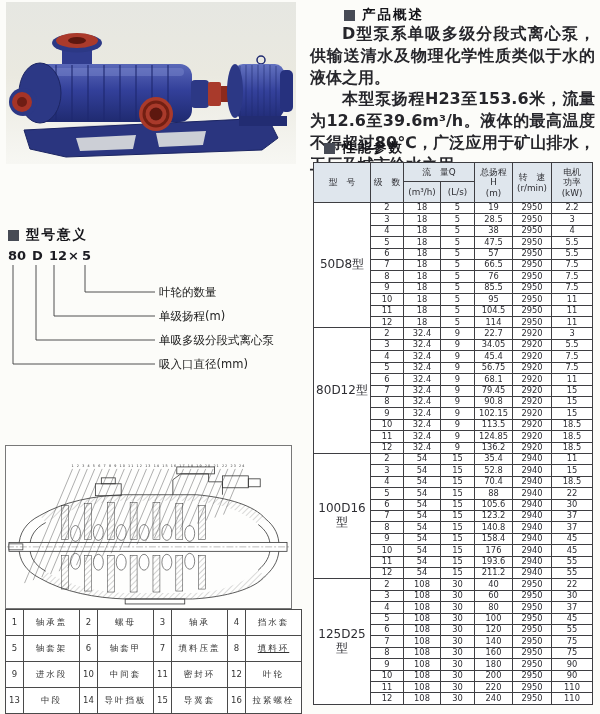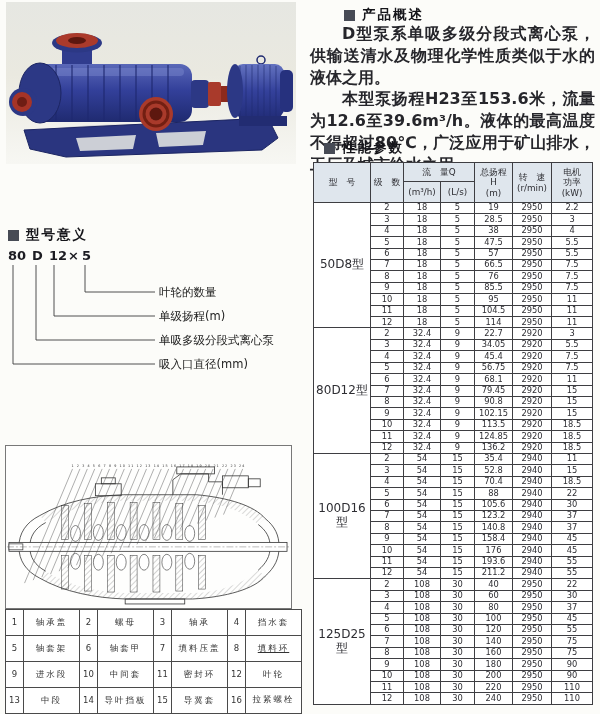--- a/index.html
+++ b/index.html
@@ -277,21 +277,21 @@
         <td class="pname" style="width: 55px;">叶轮</td>
       </tr>
       <tr>
         <td class="pno" style="width: 17px;">13</td>
         <td class="pname" style="width: 55px;">中段</td>
         <td class="pno" style="width: 17px;">14</td>
         <td class="pname" style="width: 55px;">导叶挡板</td>
         <td class="pno" style="width: 17px;">15</td>
         <td class="pname" style="width: 55px;">导翼套</td>
         <td class="pno" style="width: 17px;">16</td>
-        <td class="pname" style="width: 55px; font-family: Liberation Mono, monospace;">拉紧螺栓</td>
+        <td class="pname" style="width: 55px;">拉紧螺栓</td>
       </tr>
     </tbody>
 </table>
 
 <div class="sec-title" style="left:312px;top:6px;padding-left:32px;">
   <span class="sq"></span>
   <span>产品概述</span>
 </div>
 <div class="overview-text">
   <p>D型泵系单吸多级分段式离心泵，供输送清水及物理化学性质类似于水的液体之用。</p>

